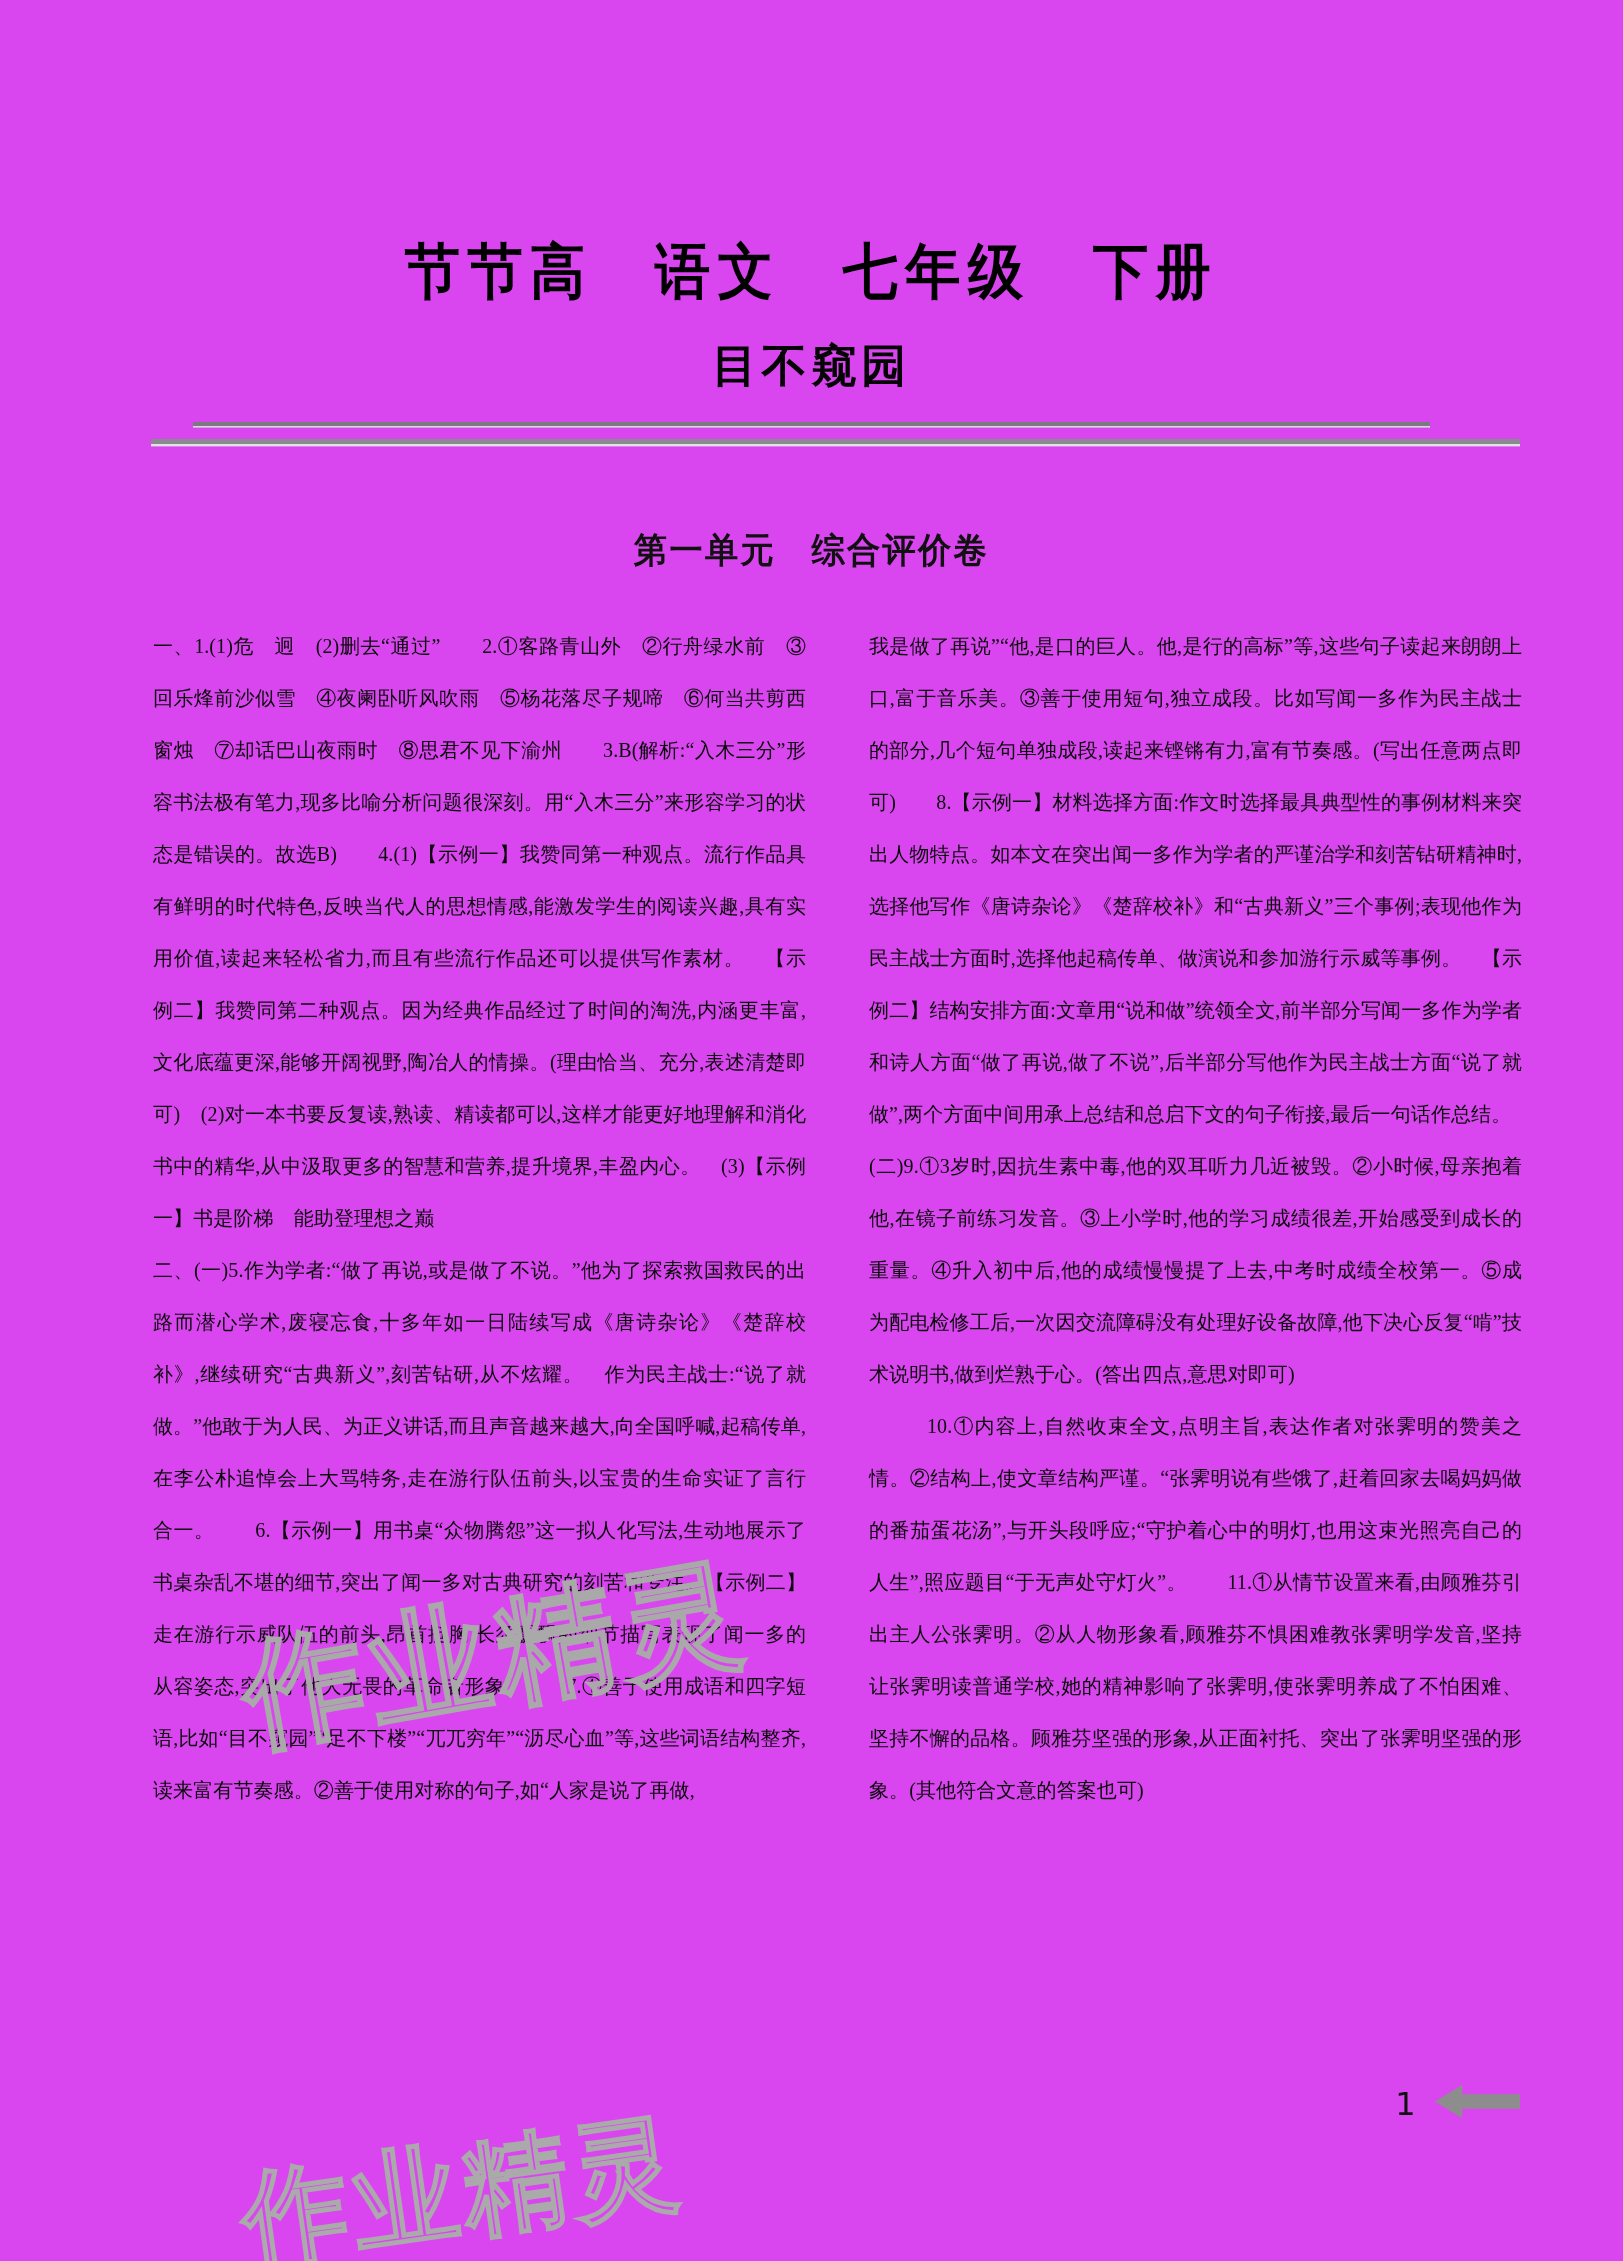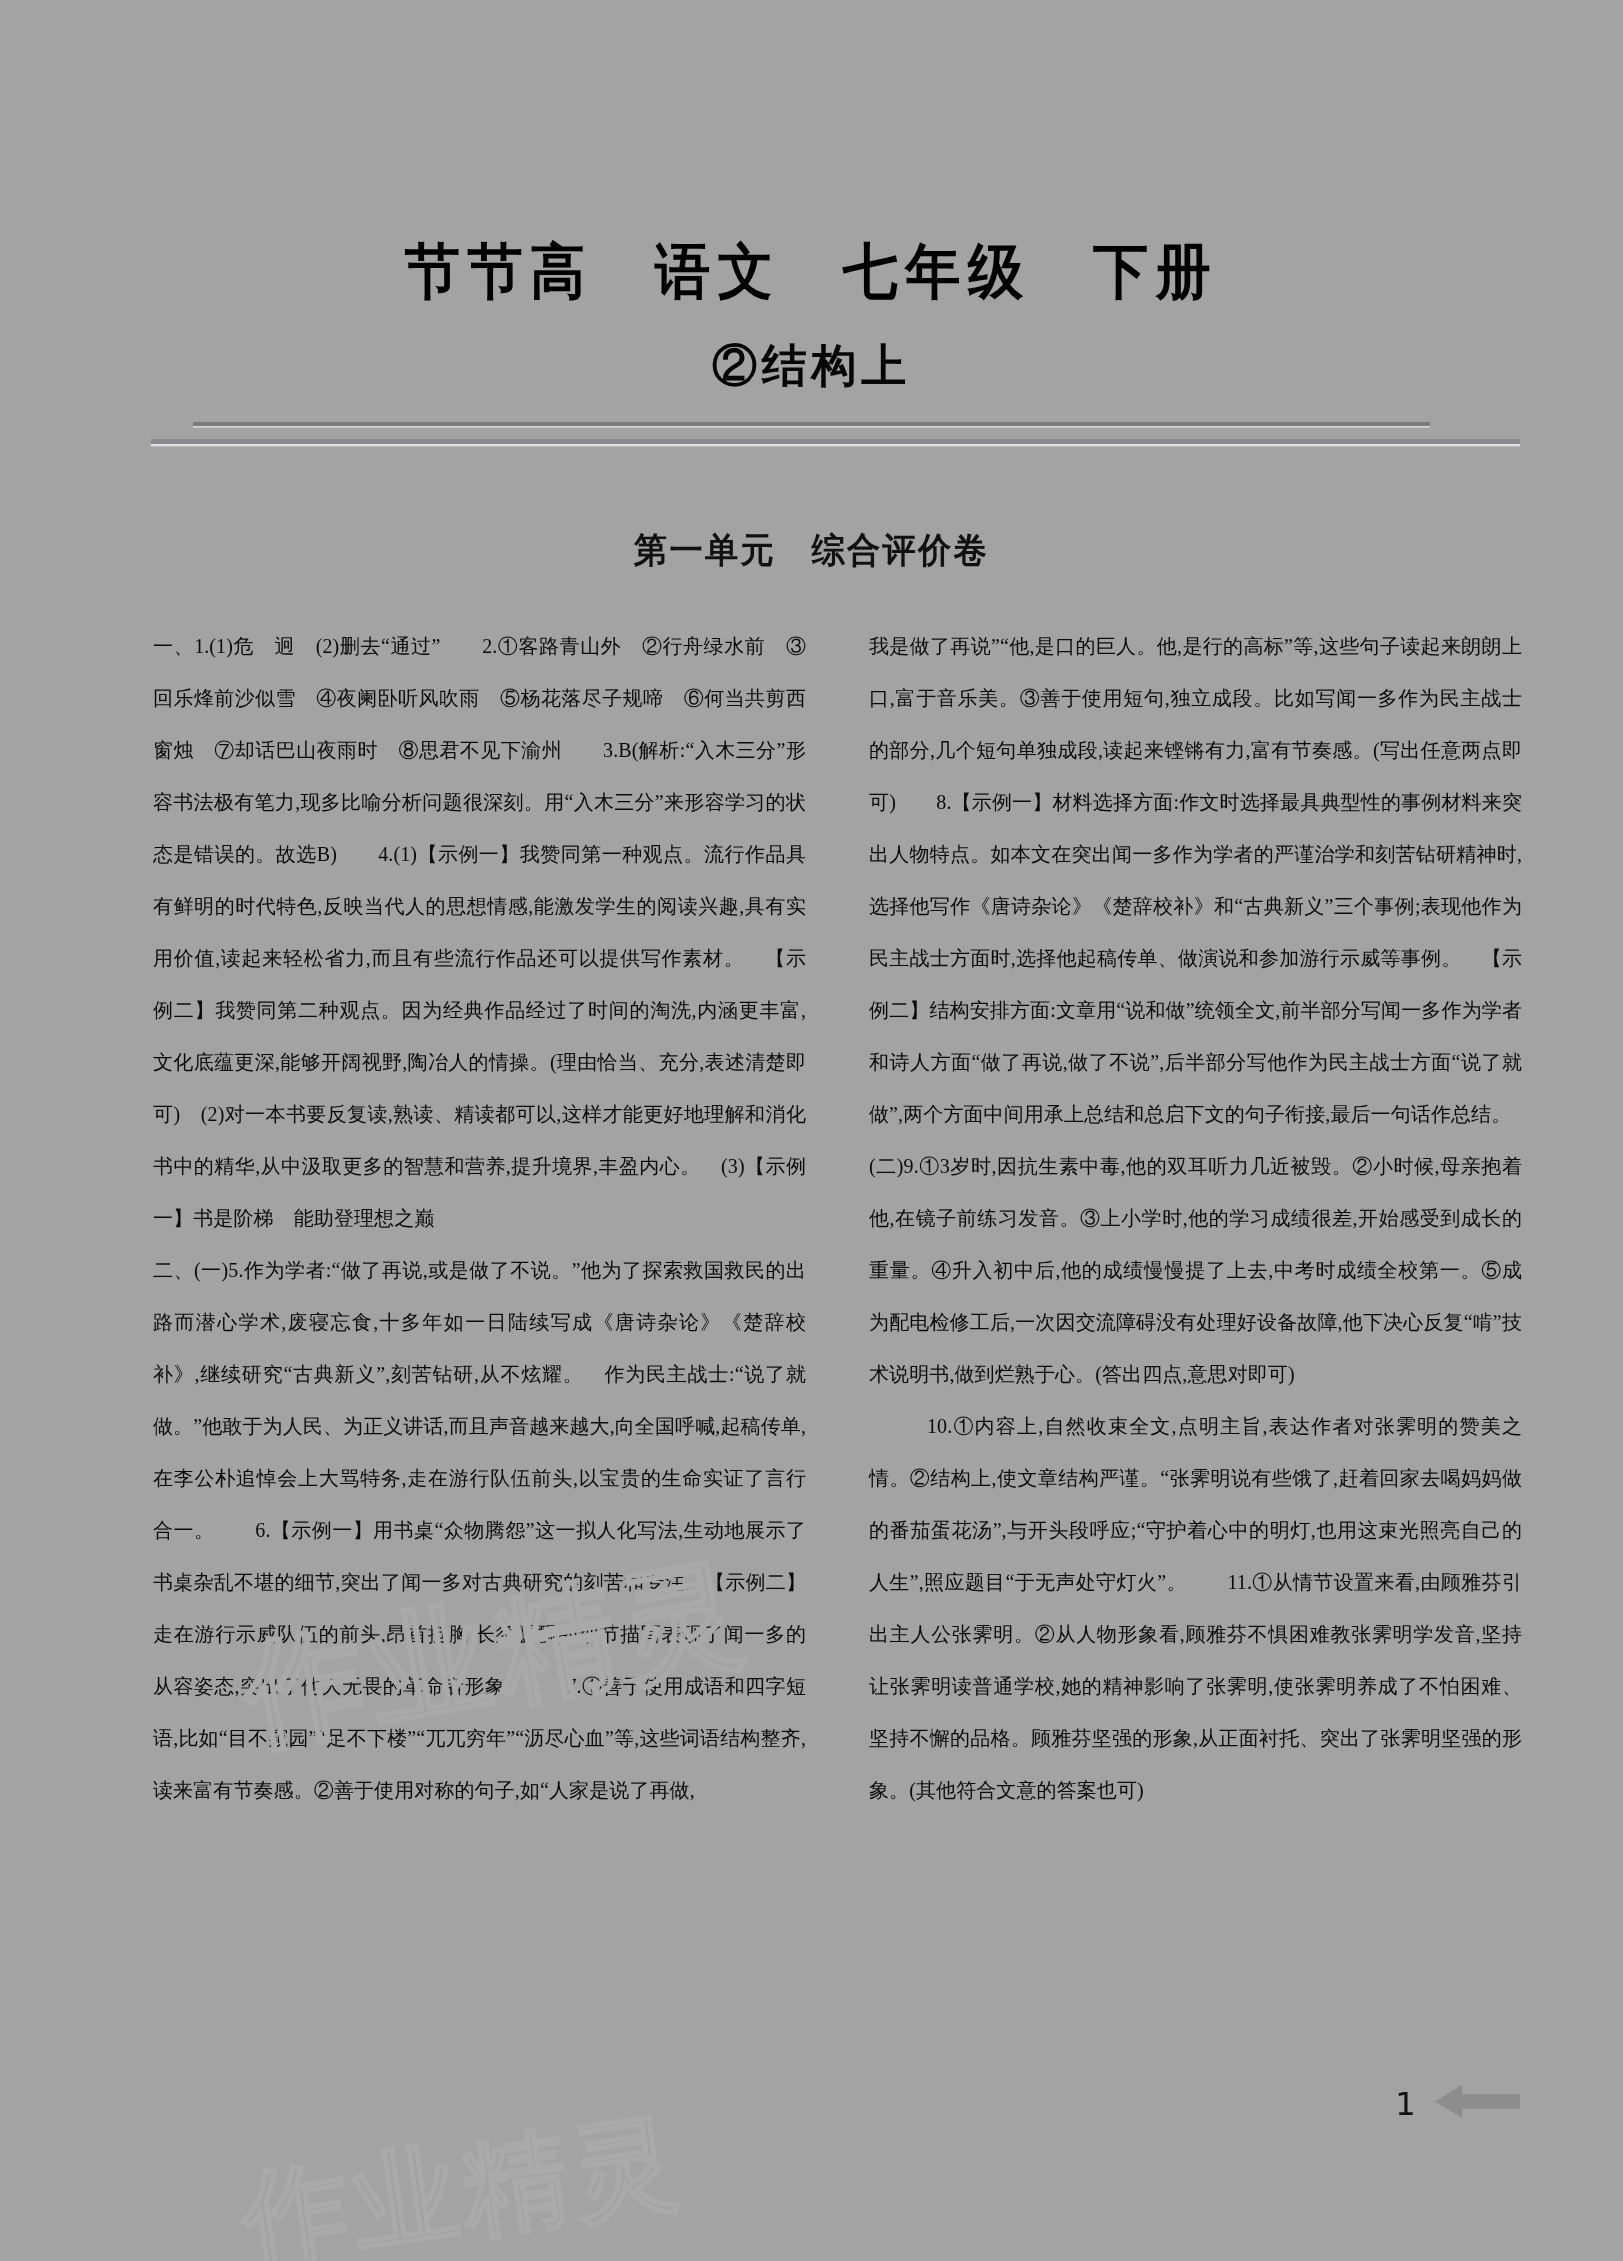--- a/index.html
+++ b/index.html
@@ -13,21 +13,21 @@
     position: relative;
     font-family: "Liberation Serif", "DejaVu Serif", serif;
     color: #0b0b0b;
     overflow: hidden;
   }
 
   
   .page {
     position: absolute;
     inset: 0;
-    background: #a3a3a3;
+    background: #d946ef;
   }
 
   
   .masthead {
     position: absolute;
     left: 0;
     right: 0;
     top: 241px;
     text-align: center;
   }
@@ -167,21 +167,21 @@
     display: block;
   }
 </style>
 </head>
 <body>
 
 <div class="page">
 
   <div class="masthead">
     <div class="book-title">节节高　语文　七年级　下册</div>
-    <div class="answers-label">②结构上</div>
+    <div class="answers-label">目不窥园</div>
   </div>
 
   <div class="rule-inner"></div>
   <div class="rule-outer"></div>
 
   <div class="unit-heading">第一单元　综合评价卷</div>
 
   <div class="columns">
 
     <div class="col">

